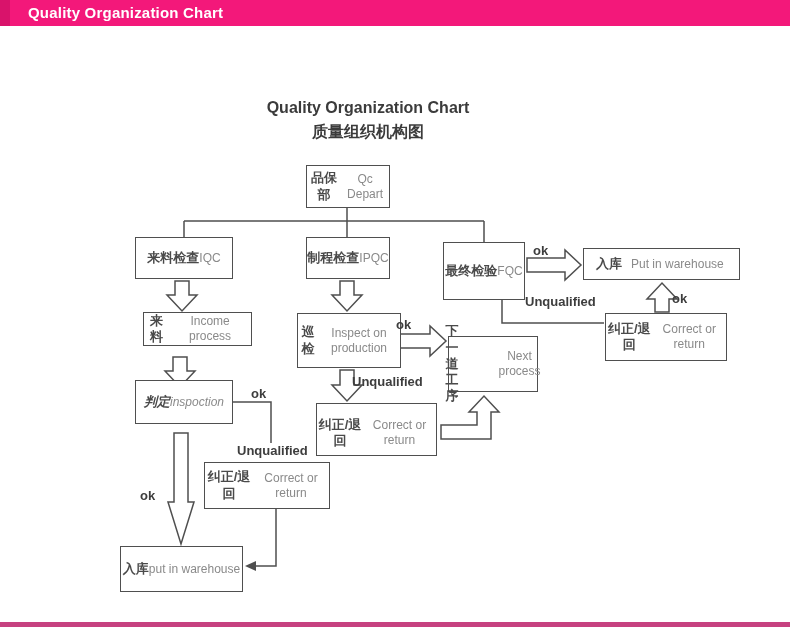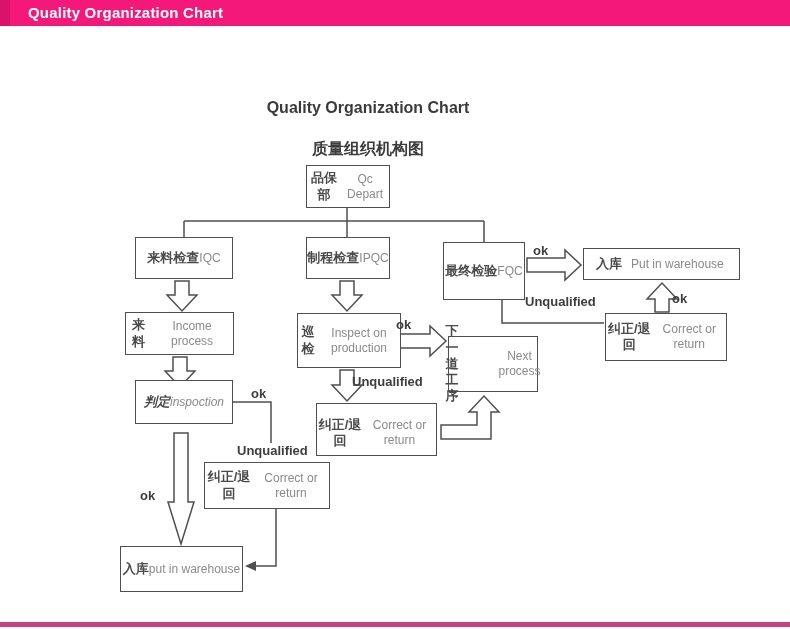--- a/index.html
+++ b/index.html
@@ -6,21 +6,21 @@
   .page{position:relative;width:790px;height:629px;background:#fff;overflow:hidden;
         font-family:"Liberation Sans", sans-serif;}
   
   .banner{position:absolute;left:0;top:0;width:790px;height:26px;background:#f3187a;}
   .banner-edge{position:absolute;left:0;top:0;width:10px;height:26px;background:#d9136b;}
   .banner-title{position:absolute;left:28px;top:0;line-height:26px;color:#ffffff;
                 font-size:15px;font-weight:bold;letter-spacing:.2px;}
   
   .title-wrap{position:absolute;left:228px;top:99px;width:280px;text-align:center;color:#3b3b3b;}
   .title-en{margin:0;font-size:16px;font-weight:bold;}
-  .title-zh{margin:22px 0 0 0;font-size:16px;font-weight:bold;}
+  .title-zh{margin:5px 0 0 0;font-size:16px;font-weight:bold;}
   
   .connectors{position:absolute;left:0;top:0;width:790px;height:629px;}
   
   .flow-box{position:absolute;border:1.5px solid #4f4f4f;background:#fff;box-sizing:border-box;
             display:flex;flex-direction:row;align-items:center;justify-content:center;
             text-align:center;line-height:1.25;}
   .flow-box .zh{font-size:13px;font-weight:bold;color:#4a4a4a;}
   .flow-box .en{font-size:12px;color:#8a8a8a;}
   .flow-box.inline{flex-direction:row;justify-content:flex-start;padding-left:12px;gap:9px;}
   .flow-box.narrow-en .en{max-width:54px;}
@@ -84,21 +84,21 @@
   <div class="flow-box" style="left:443px;top:242px;width:82px;height:58px;">
     <span class="zh">最终检验</span>
     <span class="en">FQC</span>
   </div>
 
   <div class="flow-box inline" style="left:583px;top:248px;width:157px;height:32px;">
     <span class="zh">入库</span>
     <span class="en">Put in warehouse</span>
   </div>
 
-  <div class="flow-box" style="left:125px;top:312px;width:109px;height:43px;">
+  <div class="flow-box" style="left:143px;top:312px;width:109px;height:34px;">
     <span class="zh">来料</span>
     <span class="en">Income process</span>
   </div>
 
   <div class="flow-box mid-en" style="left:297px;top:313px;width:104px;height:55px;">
     <span class="zh">巡检</span>
     <span class="en">Inspect on production</span>
   </div>
 
   <div class="flow-box narrow-en" style="left:448px;top:336px;width:90px;height:56px;gap:40px;">

